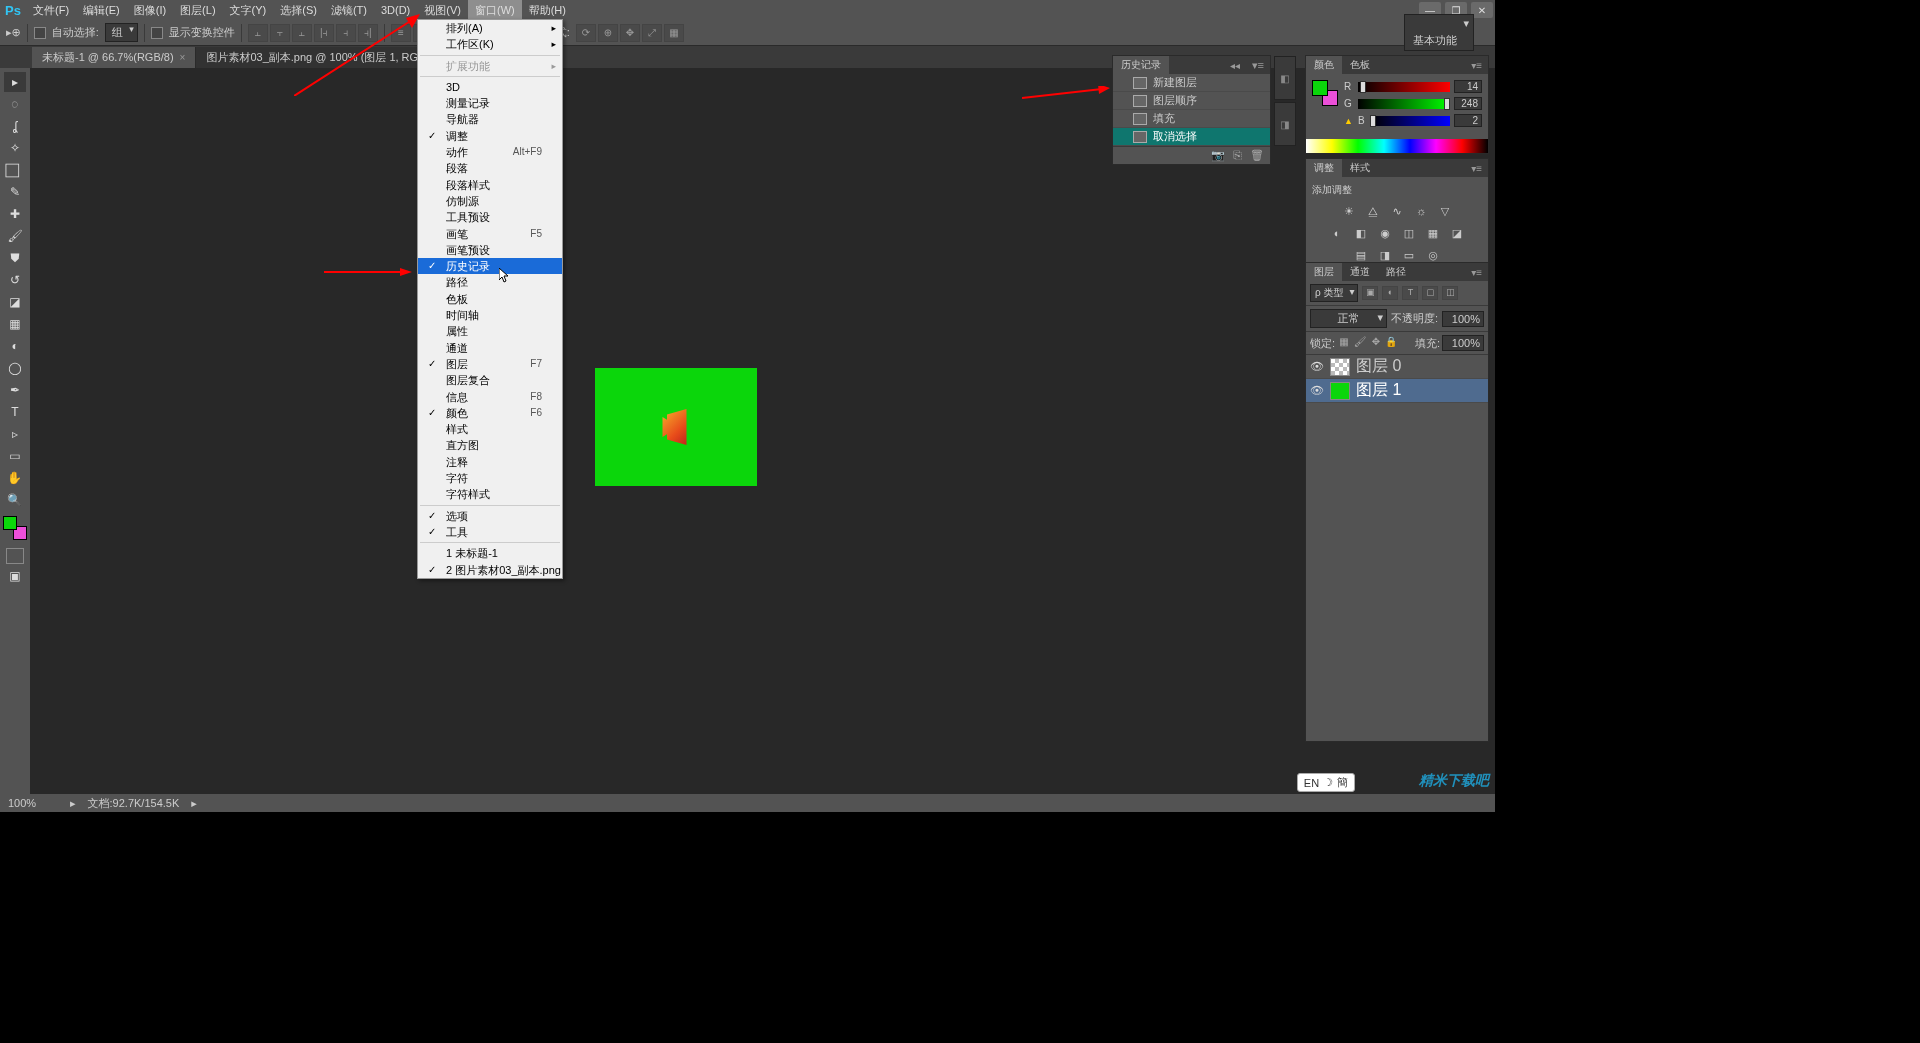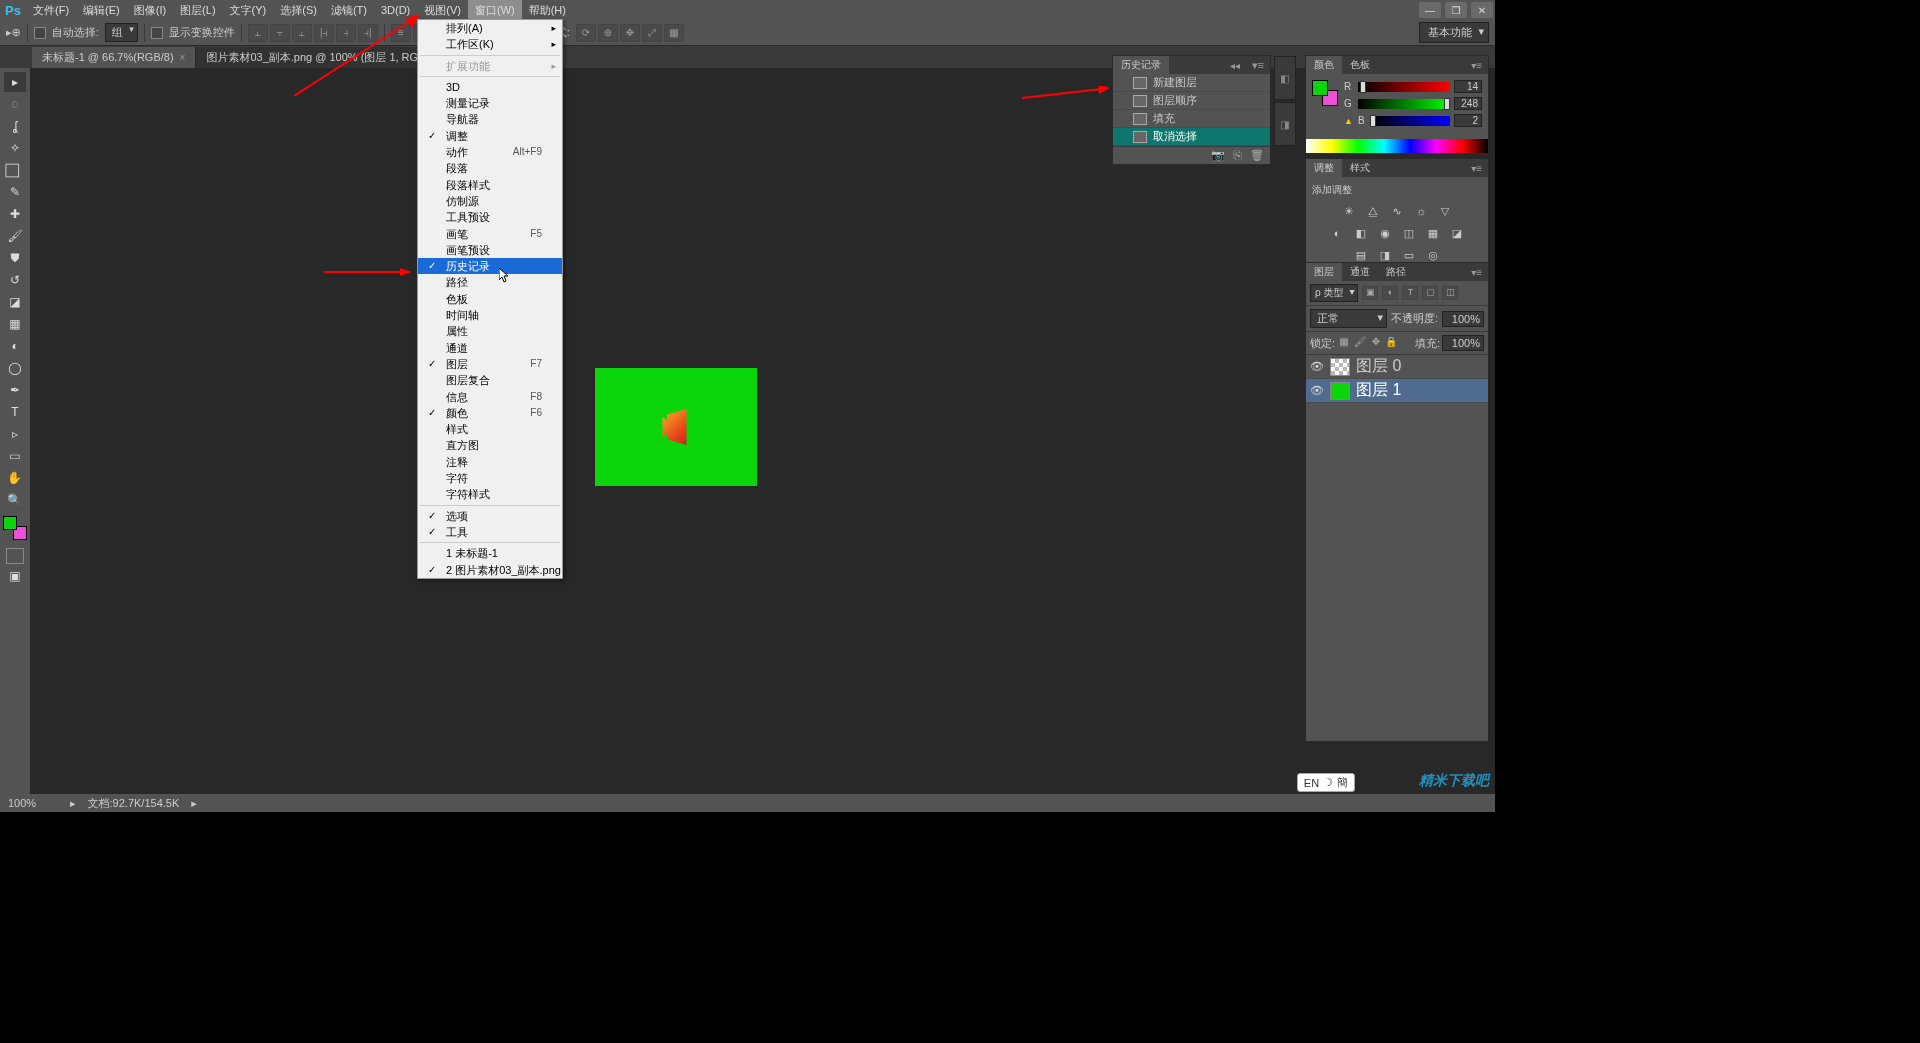--- a/index.html
+++ b/index.html
@@ -14,21 +14,21 @@
 .win-btn { width: 22px; height: 16px; margin: 2px 2px; background: #6a6a6a; display: flex; align-items: center; justify-content: center; color: #ddd; font-size: 10px; border-radius: 2px; }
 
 
 .optbar { height: 26px; background: #535353; border-bottom: 1px solid #2a2a2a; display: flex; align-items: center; color: #ccc; padding-left: 6px; gap: 6px; }
 .optbar .sep { width: 1px; height: 18px; background: #3a3a3a; }
 .opt-chk { width: 12px; height: 12px; border: 1px solid #888; background: #444; }
 .opt-select { background: #3a3a3a; border: 1px solid #222; padding: 1px 14px 1px 6px; color: #ccc; position: relative; }
 .opt-select::after { content: "▾"; position: absolute; right: 3px; top: 0; font-size: 9px; }
 .opt-btn-grp { display: flex; gap: 2px; }
 .opt-icon { width: 20px; height: 18px; border: 1px solid #444; background: #4a4a4a; display: flex; align-items: center; justify-content: center; color: #999; font-size: 10px; }
-.workspace-select { margin-left: auto; margin-right: 6px; background: #3a3a3a; border: 1px solid #222; padding: 2px 16px 2px 8px; color: #ccc; position: relative; }
+.workspace-select { margin-left: auto; margin-right: 21px; background: #3a3a3a; border: 1px solid #222; padding: 18px 16px 2px 8px; color: #ccc; position: relative; }
 .workspace-select::after { content: "▾"; position: absolute; right: 4px; top: 2px; }
 
 
 .tabbar { height: 22px; background: #3a3a3a; display: flex; align-items: flex-end; padding-left: 32px; }
 .doctab { padding: 3px 10px; background: #535353; color: #ccc; font-size: 10px; border-right: 1px solid #2a2a2a; display: flex; gap: 6px; align-items: center; }
 .doctab.active { background: #323232; }
 .doctab .close { color: #999; font-size: 10px; }
 
 
 .main { display: flex; height: calc(100% - 20px - 26px - 22px - 18px); }
@@ -98,21 +98,21 @@
 .adj-icon { width: 16px; height: 16px; color: #ccc; display: flex; align-items: center; justify-content: center; font-size: 11px; }
 
 
 .layers-panel { position: absolute; left: 1305px; top: 262px; width: 184px; height: 480px; }
 .layers-optrow { display: flex; gap: 4px; padding: 3px 4px; align-items: center; border-bottom: 1px solid #3a3a3a; }
 .layers-optrow .sel { background: #3a3a3a; border: 1px solid #222; padding: 1px 4px; font-size: 10px; position: relative; flex:0 0 auto; }
 .layers-optrow .sel.kind { padding-right: 14px; }
 .layers-optrow .sel.kind::after { content: "▾"; position: absolute; right: 3px; }
 .layers-optrow .ficon { width: 16px; height: 14px; border: 1px solid #444; background: #4a4a4a; font-size: 9px; text-align: center; color: #aaa;}
 .layers-optrow2 { display: flex; padding: 3px 4px; align-items: center; border-bottom: 1px solid #3a3a3a; gap: 4px; font-size: 10px;}
-.layers-optrow2 .sel { background: #3a3a3a; border: 1px solid #222; padding: 1px 6px; flex: 1; position: relative; }
+.layers-optrow2 .sel { background: #3a3a3a; border: 1px solid #222; padding: 1px 6px; flex: 1; position: relative; text-align: center; }
 .layers-optrow2 .sel::after { content: "▾"; position: absolute; right: 3px; }
 .layers-optrow2 .val { background: #3a3a3a; border: 1px solid #222; padding: 1px 3px; width: 42px; text-align: right; }
 .lock-row { display: flex; padding: 3px 4px; gap: 2px; font-size: 10px; align-items: center; border-bottom: 1px solid #3a3a3a; }
 .lock-row .licon { width: 14px; height: 14px; color: #aaa; font-size: 10px; text-align: center; }
 .layer-list { }
 .layer-row { display: flex; align-items: center; height: 24px; border-bottom: 1px solid #4a4a4a; gap: 6px; padding: 0 4px; }
 .layer-row.sel { background: #4f6b8f; color: #fff; }
 .eye { width: 14px; font-size: 11px; text-align: center; color: #ddd;}
 .layer-thumb { width: 20px; height: 18px; border: 1px solid #888; background: #fff; position: relative; }
 .layer-thumb.checker { background: repeating-conic-gradient(#bbb 0 25%, #fff 0 50%) 0 0/8px 8px; }

